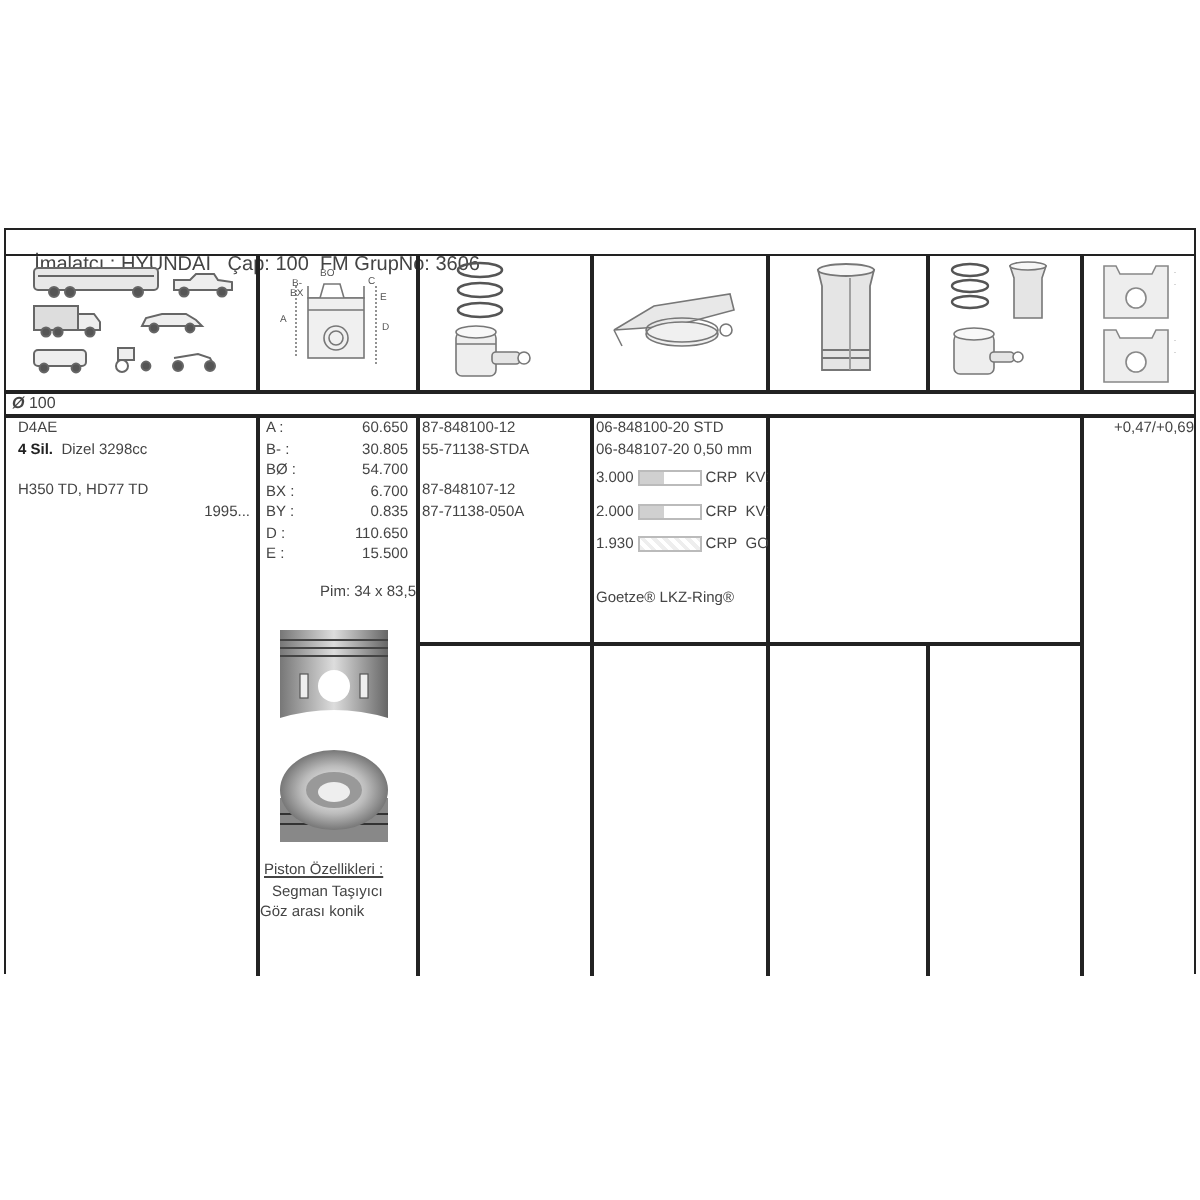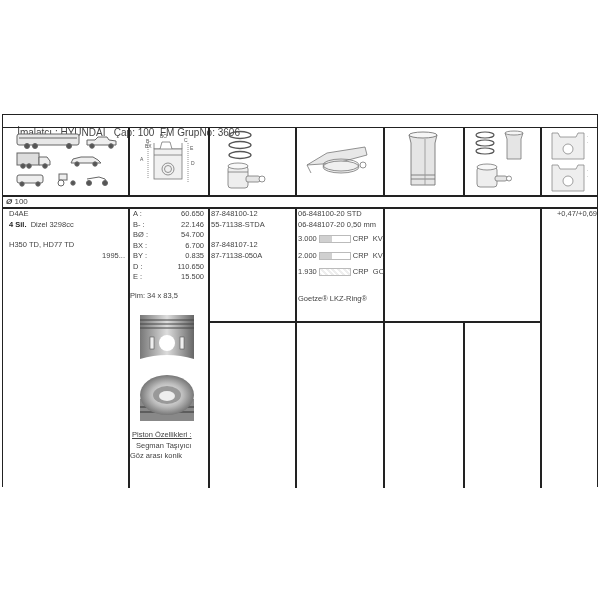--- a/index.html
+++ b/index.html
@@ -187,21 +187,21 @@
     <div style="text-align:right;padding-right:2px">1995...</div>
   </div>
 
   <div class="cell t8" style="left:127px;top:94px;width:78px;height:279px">
     <div class="dim-row">
         <span>A :</span>
         <span>60.650</span>
       </div>
     <div class="dim-row">
         <span>B- :</span>
-        <span>22.146</span>
+        <span>30.805</span>
       </div>
     <div class="dim-row">
         <span>BØ :</span>
         <span>54.700</span>
       </div>
     <div class="dim-row">
         <span>BX :</span>
         <span>6.700</span>
       </div>
     <div class="dim-row">
@@ -210,21 +210,21 @@
       </div>
     <div class="dim-row">
         <span>D :</span>
         <span>110.650</span>
       </div>
     <div class="dim-row">
         <span>E :</span>
         <span>15.500</span>
       </div>
     <div style="height:8px"></div>
-    <div style="text-align:left">Pim: 34 x 83,5</div>
+    <div style="text-align:right">Pim: 34 x 83,5</div>
 
     <div style="margin:12px 0 0 8px;width:58px;height:50px;">
       <svg width="58" height="50" viewBox="0 0 58 50">
         <defs>
           <linearGradient id="pg" x1="0" x2="1">
               <stop offset="0" stop-color="#777"></stop>
               <stop offset="0.5" stop-color="#ddd"></stop>
               <stop offset="1" stop-color="#666"></stop>
             </linearGradient>
         </defs>

